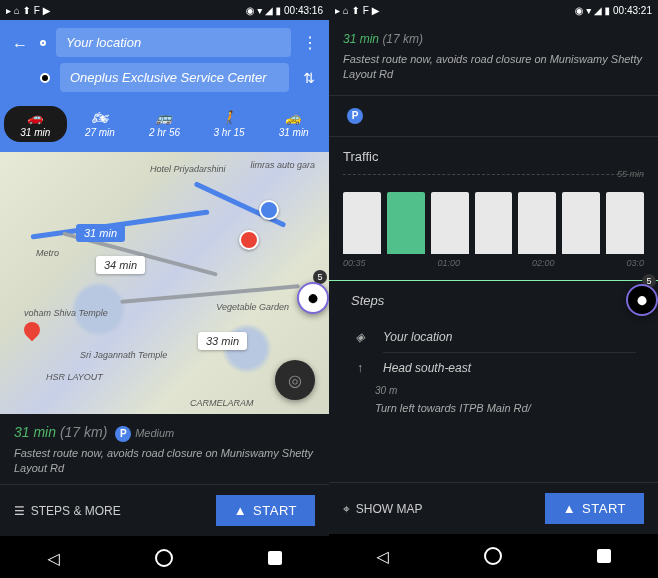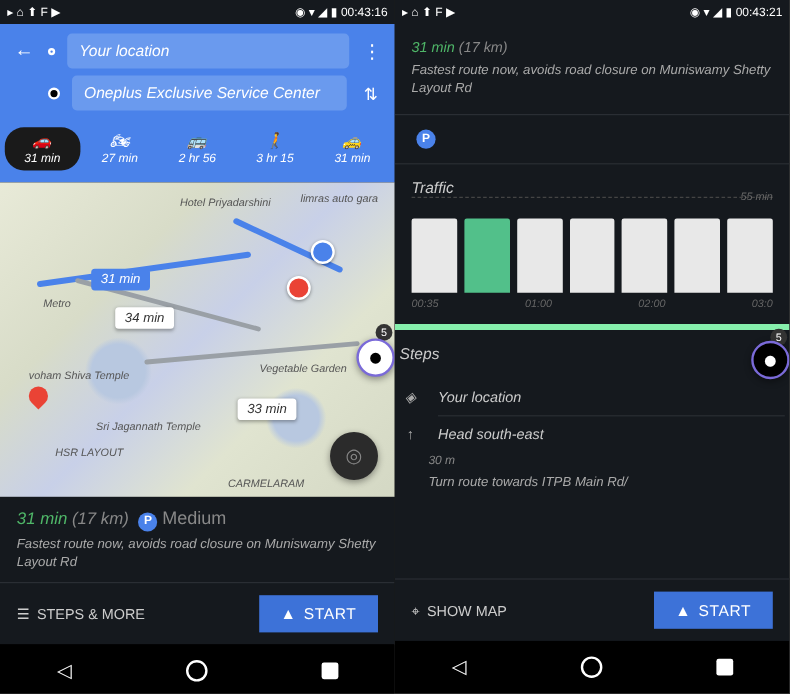--- a/index.html
+++ b/index.html
@@ -31,41 +31,41 @@
 .marker{position:absolute;width:20px;height:20px;border-radius:50%;border:2px solid #fff;box-shadow:0 1px 3px rgba(0,0,0,.4)}
 .pin{position:absolute;width:16px;height:16px;background:#ea4335;border-radius:50% 50% 50% 0;transform:rotate(-45deg)}
 .locate-btn{position:absolute;right:14px;bottom:14px;width:40px;height:40px;background:#2b2b2b;border-radius:50%;display:flex;align-items:center;justify-content:center;color:#888;cursor:pointer;box-shadow:0 2px 6px rgba(0,0,0,.4)}
 .map-lbl{position:absolute;font-size:9px;color:#555;font-style:italic}
 .bottom{background:#15191e;color:#ccc}
 .summary{padding:10px 14px 8px}
 .summary-l1{font-size:14px;margin-bottom:4px}
 .time{color:#4fb668;font-style:italic}
 .dist{color:#888;font-style:italic}
 .parking-chip{display:inline-flex;align-items:center;justify-content:center;width:16px;height:16px;background:#4a82ea;color:#fff;border-radius:50%;font-size:10px;font-weight:bold;margin-left:4px;font-style:normal}
-.parking-txt{color:#888;font-size:15px;}
+.parking-txt{color:#888;font-size:11px;font-style:italic}
 .route-desc{font-size:11px;color:#aaa;font-style:italic;line-height:1.4}
 .actions{display:flex;justify-content:space-between;align-items:center;padding:10px 14px;border-top:1px solid #2a2e34}
 .steps-link{color:#ccc;font-size:12px;display:flex;align-items:center;gap:6px;cursor:pointer}
 .start-btn{background:#3d72d8;color:#fff;padding:8px 18px;font-size:13px;display:flex;align-items:center;gap:6px;cursor:pointer;letter-spacing:.5px}
 .navbar{height:44px;background:#000;display:flex;justify-content:space-around;align-items:center}
 .nav-btn{color:#fff;cursor:pointer;font-size:16px}
 .nav-home{width:18px;height:18px;border:2px solid #fff;border-radius:50%}
 .nav-sq{width:14px;height:14px;background:#fff;border-radius:2px}
 .overview{padding:12px 14px;color:#ccc}
 .overview-l1{font-size:12px;margin-bottom:6px}
 .parking-row{padding:12px 14px;display:flex;align-items:center;gap:12px;border-top:1px solid #2a2e34;border-bottom:1px solid #2a2e34}
 .parking-msg{font-size:12px;color:#ccc;font-style:italic}
 .traffic{padding:12px 14px}
-.traffic h{font-size:13px;color:#ccc;font-style:italic;display:block;}
+.traffic h{font-size:13px;color:#ccc;display:block;margin-bottom:10px}
 .chart{height:80px;display:flex;align-items:flex-end;gap:6px;border-top:1px dashed #444;padding-top:4px;position:relative}
 .bar{flex:1;background:#e8e8e8;height:62px;border-radius:2px 2px 0 0}
 .bar.now{background:#52c08a}
 .chart-ref{position:absolute;right:0;top:-6px;font-size:9px;color:#666;font-style:italic}
 .axis{display:flex;justify-content:space-between;font-size:9px;color:#666;margin-top:4px;font-style:italic}
-.steps-sec{padding:12px 4px;border-top:5px solid #86efac}
+.steps-sec{padding:12px 22px;border-top:1px solid #86efac}
 .steps-sec h{font-size:13px;color:#ccc;font-style:italic;display:block;margin-bottom:14px}
 .step{display:flex;align-items:center;gap:14px;padding:8px 0;font-size:12px;color:#ccc;font-style:italic}
 .step-icon{width:18px;text-align:center;color:#aaa}
 .step-sub{font-size:10px;color:#888;margin:2px 0 6px 24px;font-style:italic}
 .divider{border-top:1px solid #2a2e34;margin-left:32px}
 .gh-badge{position:absolute;right:0;top:282px;width:32px;height:32px;background:#fff;border-radius:50%;border:2px solid #7a6ad8;display:flex;align-items:center;justify-content:center;font-size:9px;box-shadow:0 2px 6px rgba(0,0,0,.4)}
 .gh-badge.p2{top:276px;background:#000;color:#fff}
 .gh-cnt{position:absolute;right:2px;top:270px;background:#333;color:#fff;width:14px;height:14px;border-radius:50%;font-size:9px;display:flex;align-items:center;justify-content:center}
 </style>
 </head>
@@ -221,21 +221,21 @@
       <div class="step">
         <span class="step-icon">◈</span>
         <span>Your location</span>
       </div>
       <div class="divider"></div>
       <div class="step">
         <span class="step-icon">↑</span>
         <span>Head south-east</span>
       </div>
       <div class="step-sub">30 m</div>
-      <div class="step-sub" style="color:#aaa;font-size:11px">Turn route towards ITPB Main Rd/</div>
+      <div class="step-sub" style="color:#aaa;font-size:11px">Turn left towards ITPB Main Rd/</div>
     </div>
 
     <div class="actions" style="position:absolute;bottom:0;left:0;right:0;background:#15191e">
       <div class="steps-link">
           <span>⌖</span>
           <span>SHOW MAP</span>
         </div>
       <div class="start-btn">
           <span>▲</span>
           <span>START</span>

